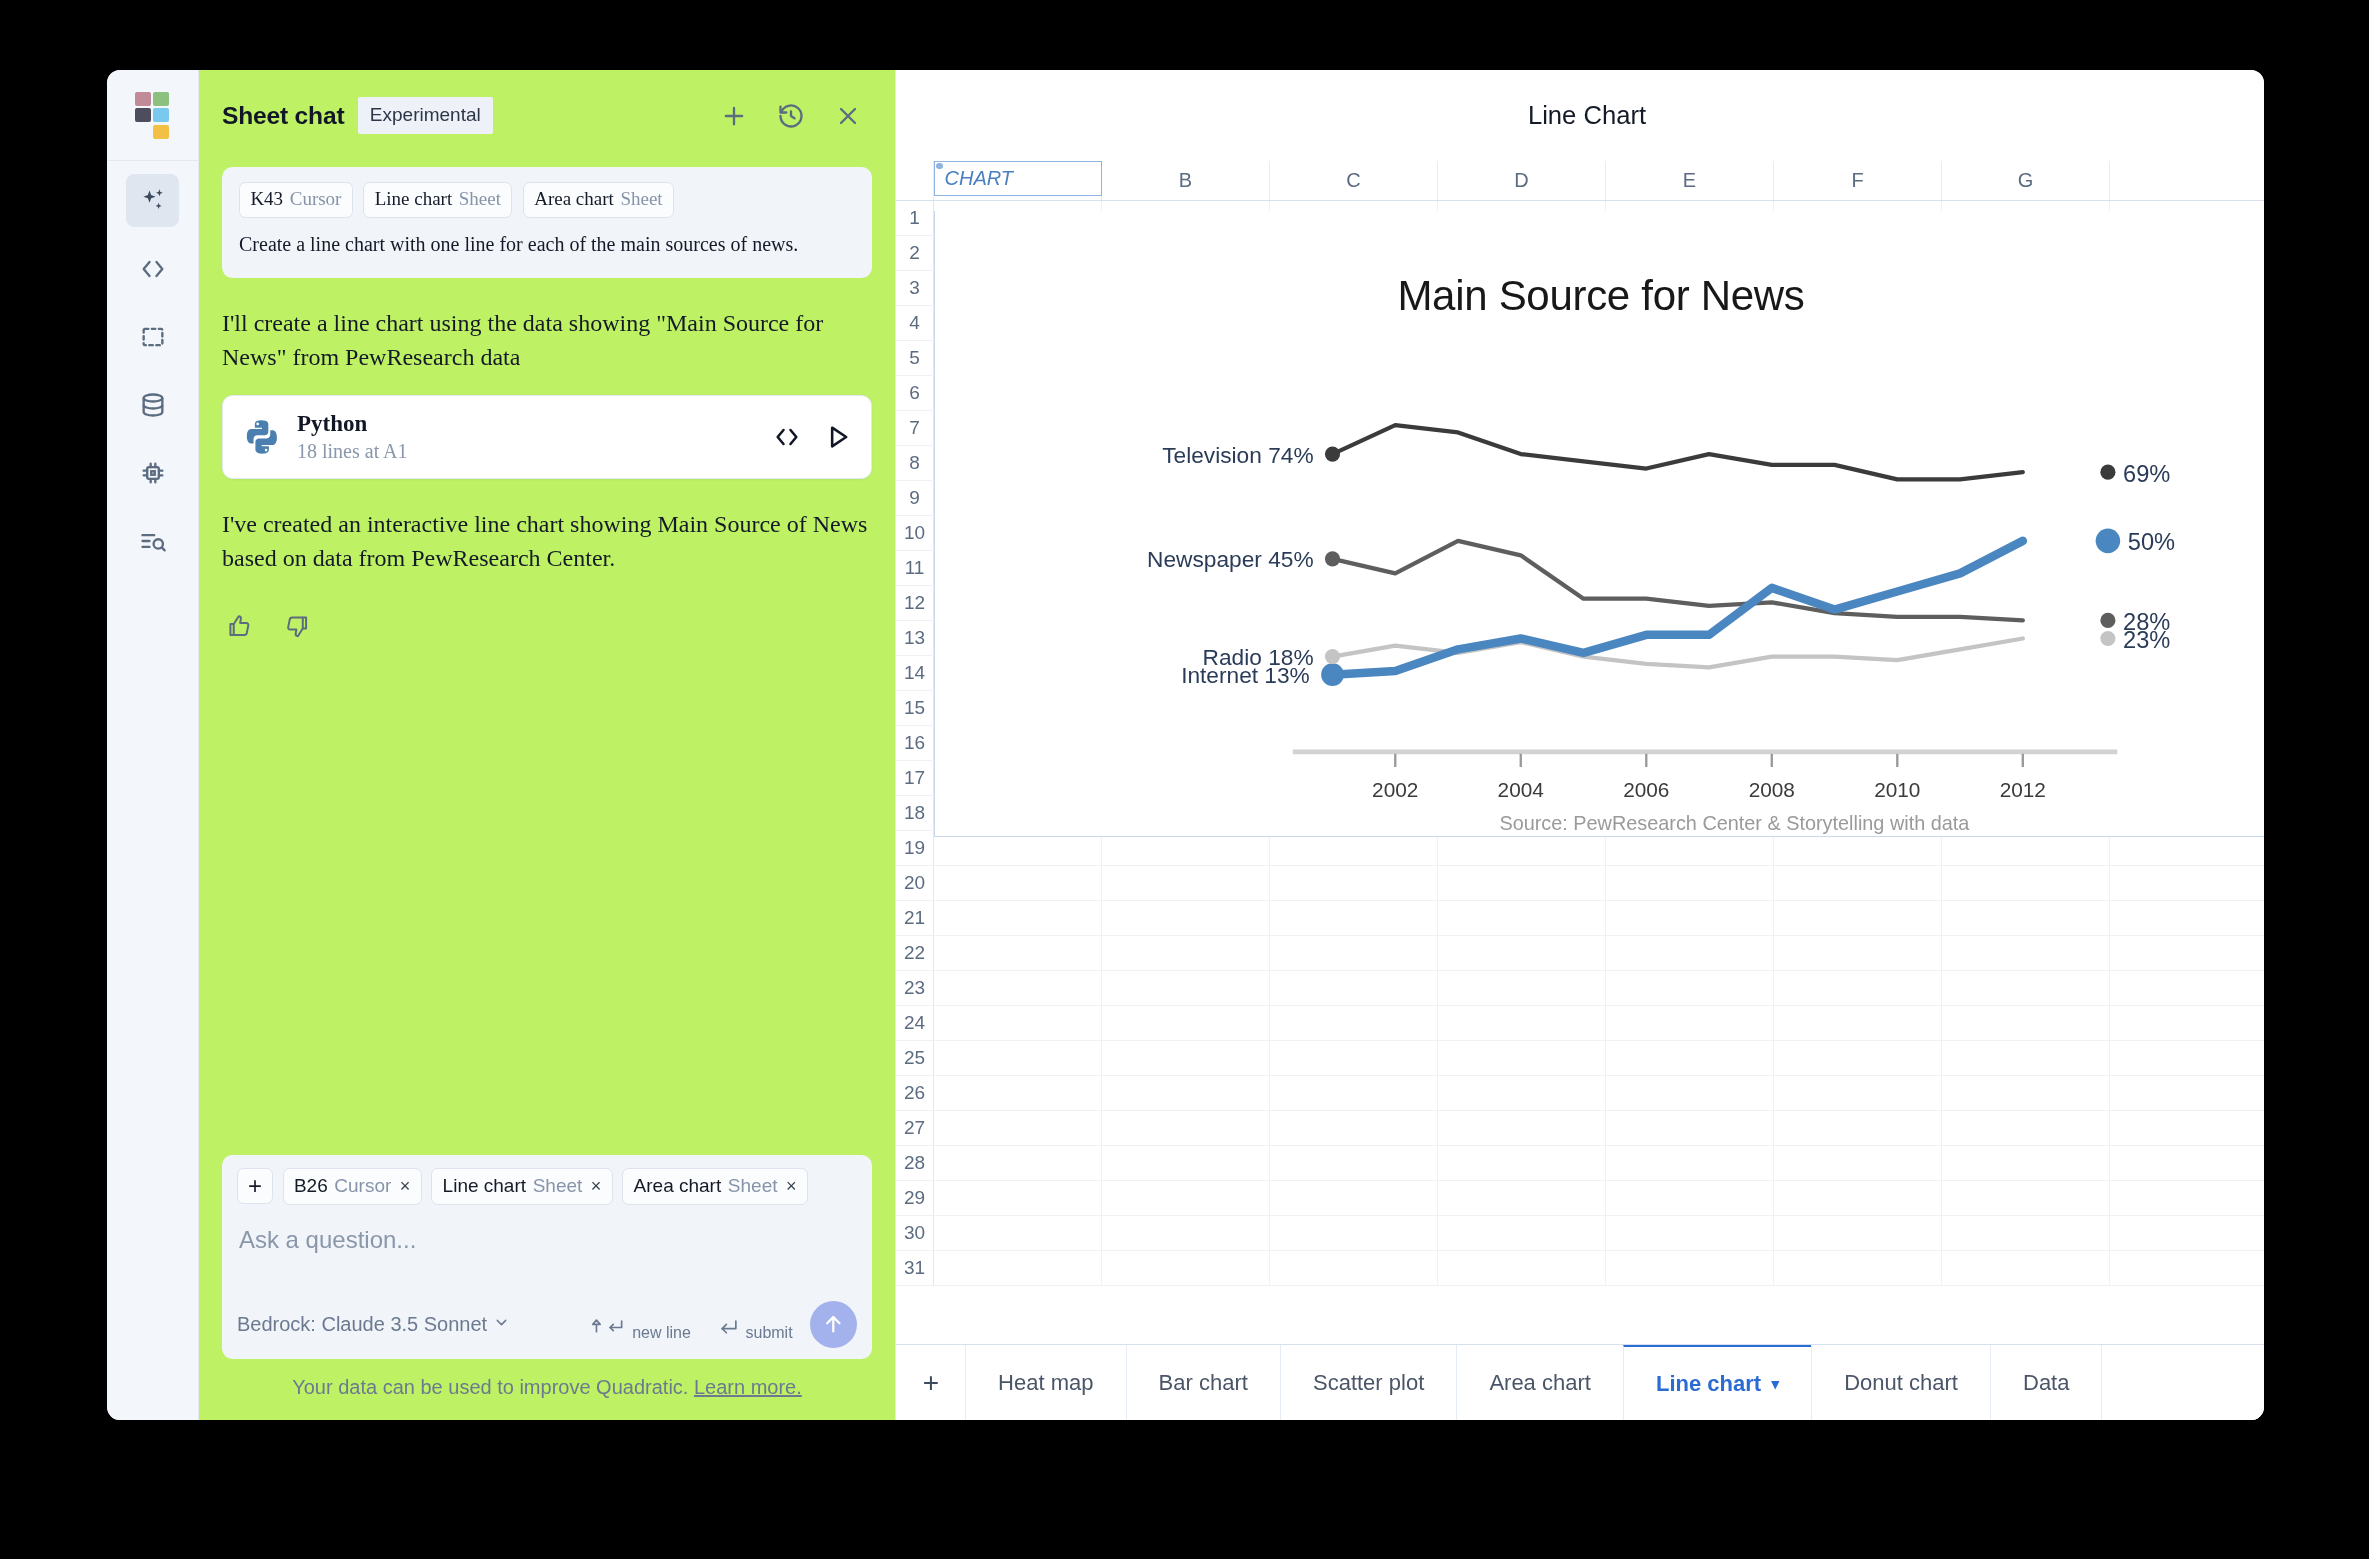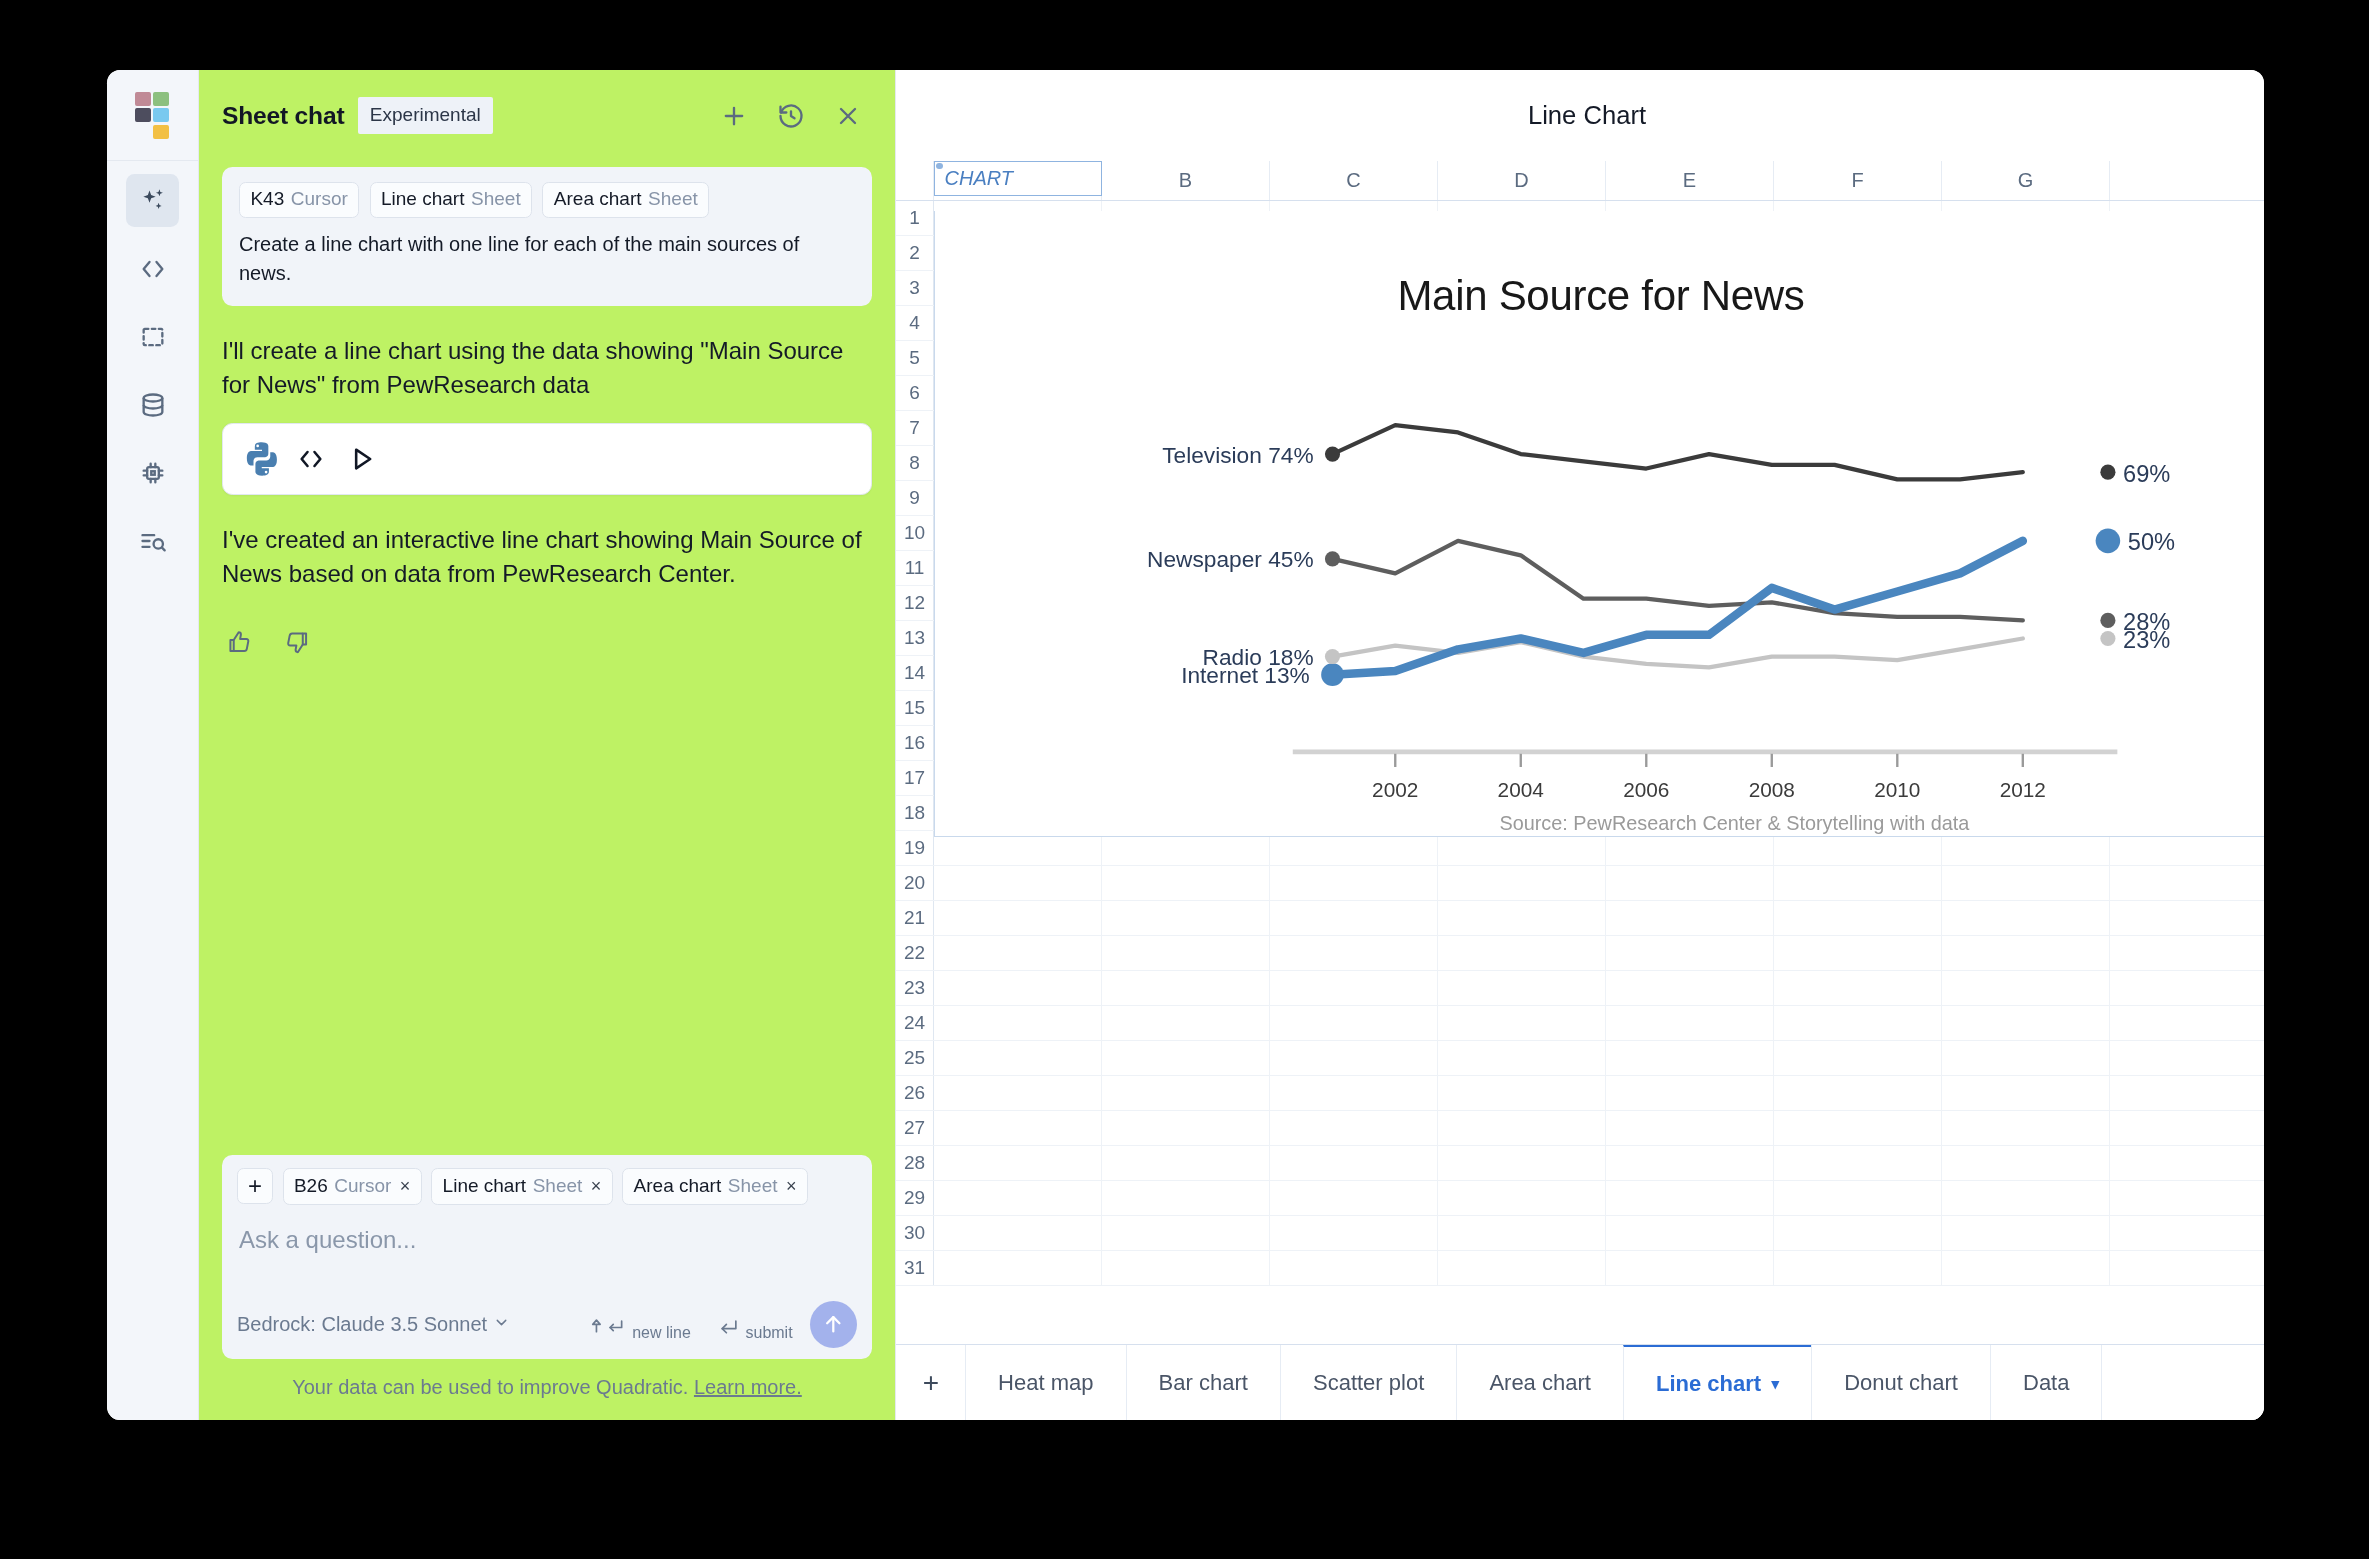--- a/index.html
+++ b/index.html
@@ -72,21 +72,21 @@
     padding: 6.6px 12.3px 7.6px;
   }
   .chat-head-spacer { flex: 1; }
   .head-ico {
     width: 44px; height: 44px;
     display: flex; align-items: center; justify-content: center;
     color: #5b6b80;
   }
   .head-ico svg { width: 28px; height: 28px; display: block; }
 
-  .chat-body { flex: 1; overflow: hidden; padding: 0 23px; }
+  .chat-body { flex: 1; overflow: hidden; padding: 0 23px; font-family: Liberation Serif, serif; }
 
   .user-msg {
     background: #f1f4f9;
     border-radius: 10.4px;
     padding: 15px 17px 19px;
     margin-top: 5.7px;
   }
   .ctx-row { display: flex; gap: 10.4px; flex-wrap: wrap; margin-bottom: 12.3px; }
   .ctx-pill {
     border: 0.9px solid #dde3ec;
@@ -332,20 +332,24 @@
         <div class="msg-text">Create a line chart with one line for each of the main sources of news.</div>
       </div>
 
       <div class="assist-msg">I'll create a line chart using the data showing "Main Source for News" from PewResearch data</div>
 
       <div class="code-card">
         <svg class="py-logo" viewBox="0 0 48 48">
           <path fill="#4a7fb0" d="M23.6 4c-4.5 0-8.2 1-8.2 4.6v4.3h8.6v1.4H11.4S5.8 13.6 5.8 22.8c0 9.2 4.9 8.9 4.9 8.9h3.1v-4.9s-.2-4.9 4.7-4.9h8.5s4.6.1 4.6-4.5V8.9S32.3 4 23.6 4zm-4.8 2.7a1.6 1.6 0 1 1 0 3.2 1.6 1.6 0 0 1 0-3.2z"></path>
           <path fill="#4a7fb0" d="M24.1 44c4.5 0 8.2-1 8.2-4.6v-4.3h-8.6v-1.4h12.6s5.6.3 5.6-8.9c0-9.2-4.9-8.9-4.9-8.9h-3.1v4.9s.2 4.9-4.7 4.9h-8.5s-4.6-.1-4.6 4.5v8.5S15.4 44 24.1 44zm4.8-2.7a1.6 1.6 0 1 1 0-3.2 1.6 1.6 0 0 1 0 3.2z"></path>
         </svg>
+        <div class="code-meta">
+          <div class="code-lang">Python</div>
+          <div class="code-sub">18 lines at A1</div>
+        </div>
         <div class="code-acts">
           <span>
             <svg viewBox="0 0 24 24" fill="none" stroke="currentColor" stroke-width="2.2" stroke-linecap="round" stroke-linejoin="round">
               <polyline points="9 6 4 12 9 18"></polyline>
                 <polyline points="15 6 20 12 15 18"></polyline>
             </svg>
           </span>
           <span>
             <svg viewBox="0 0 24 24" fill="none" stroke="currentColor" stroke-width="2.2" stroke-linejoin="round">
               <polygon points="7 4 19 12 7 20"></polygon>

